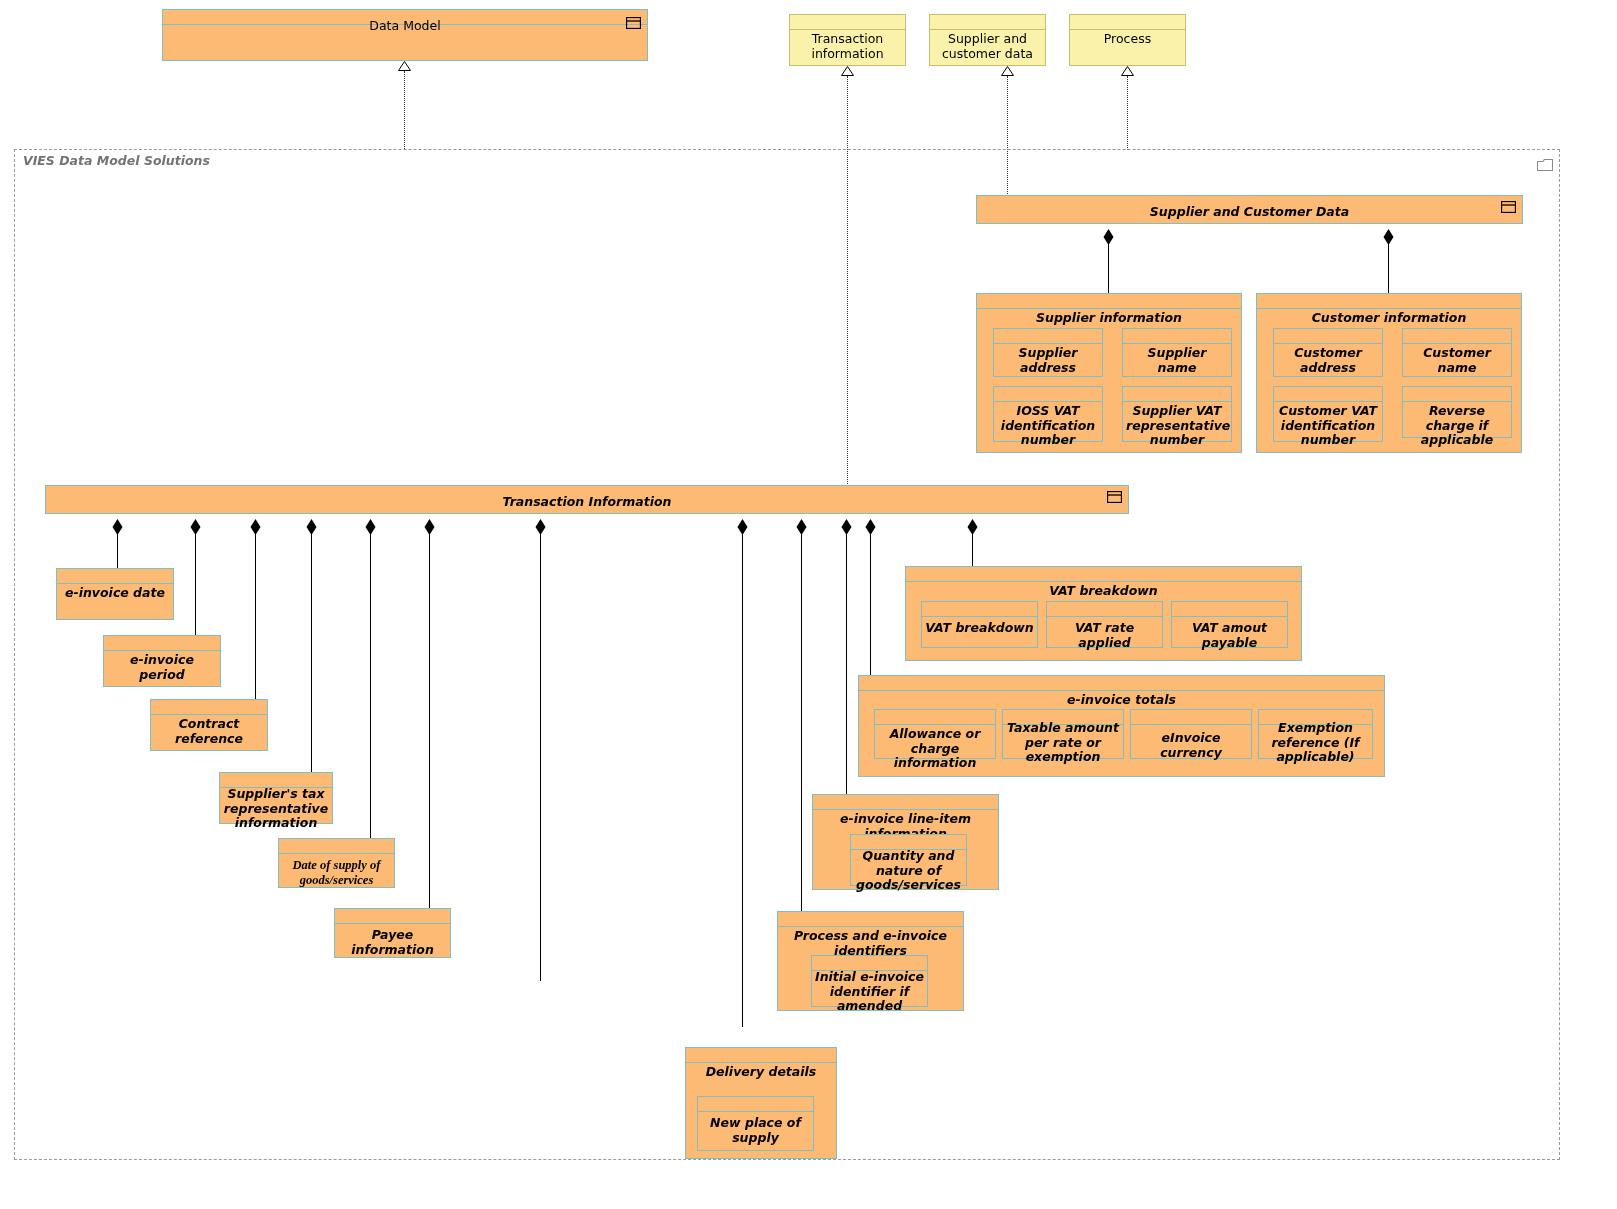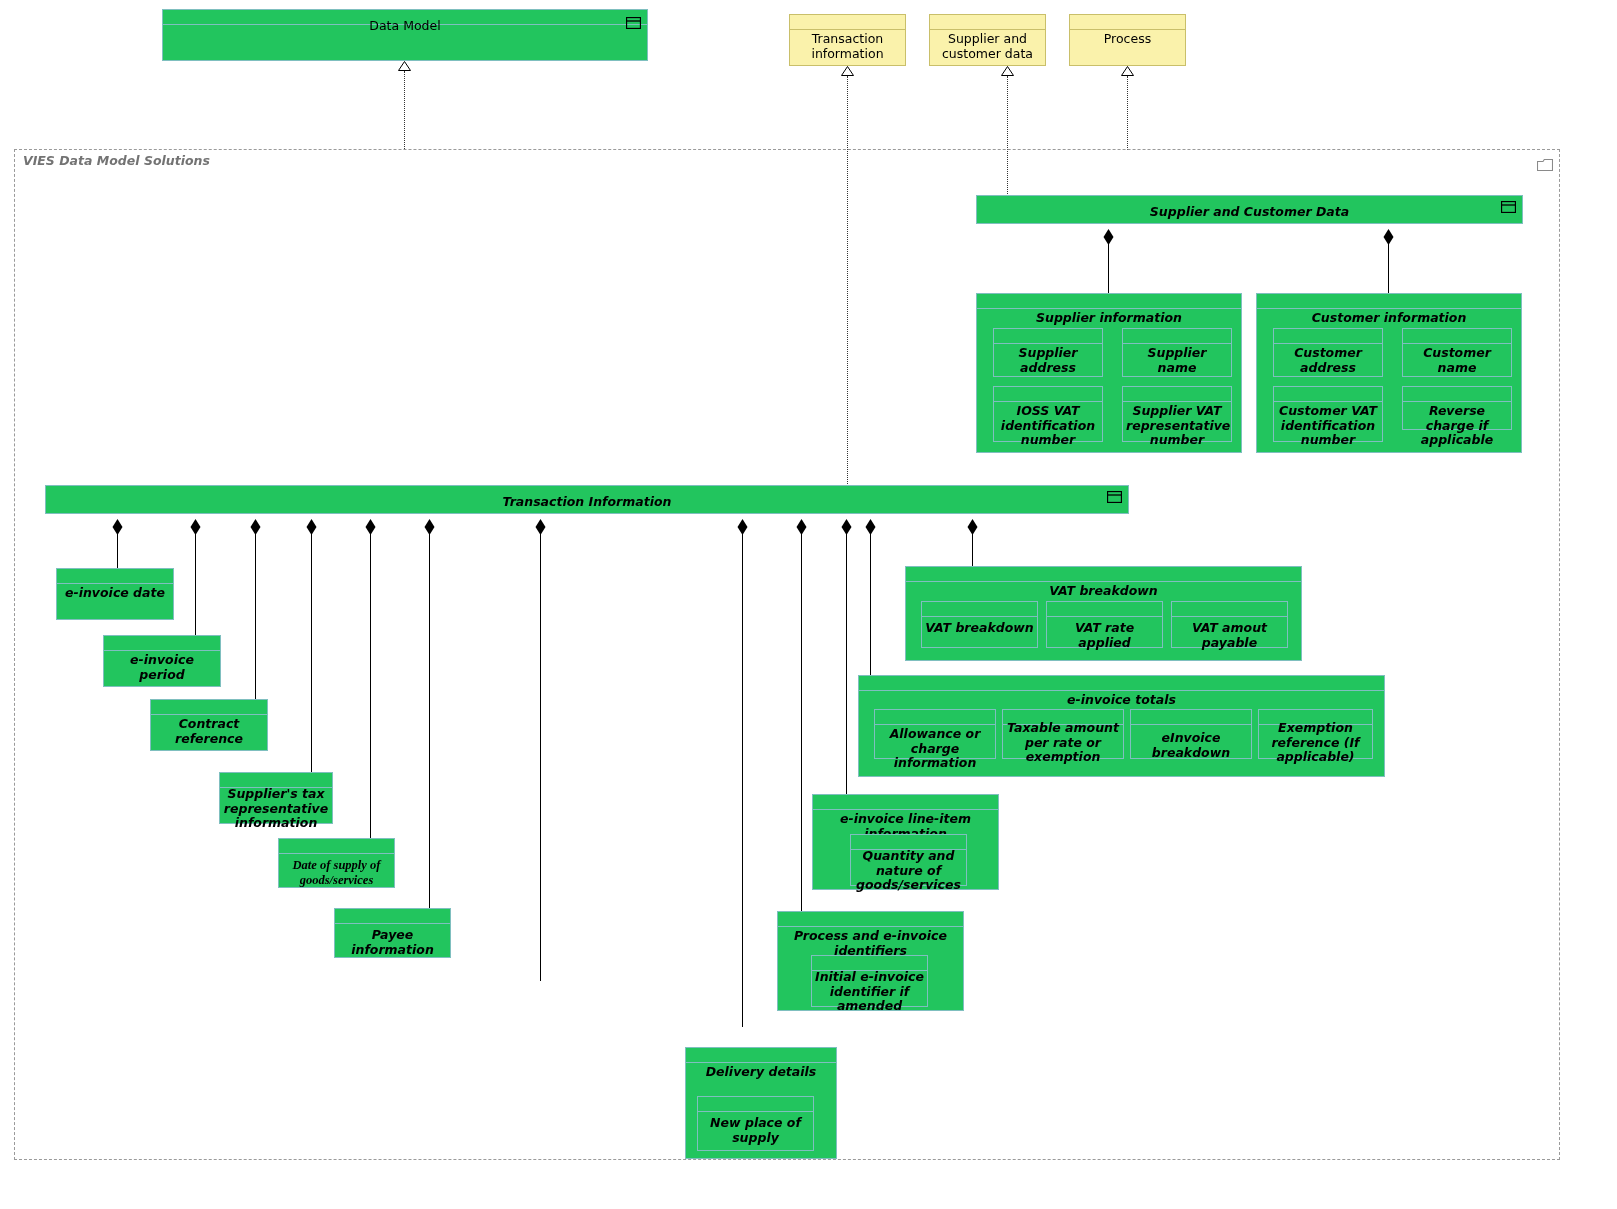--- a/index.html
+++ b/index.html
@@ -9,21 +9,21 @@
     width:1617px;
     height:1209px;
     background:#ffffff;
     overflow:hidden;
   }
 
   
   .el {
     position:absolute;
     box-sizing:border-box;
-    background:#22c55e;
+    background:#fdba74;
     border:1px solid #7fbfbf;
   }
   .el > .strip {
     position:absolute;
     left:0; right:0; top:0;
     height:14px;
     border-bottom:1px solid #7fbfbf;
     pointer-events:none;
   }
   .el > .lbl {
@@ -223,21 +223,21 @@
       <div class="lbl">Customer address</div>
     </div>
     <div class="el" style="left:145px; top:34px; width:110px; height:49px;">
       <div class="strip"></div>
       <div class="lbl">Customer name</div>
     </div>
     <div class="el" style="left:16px; top:92px; width:110px; height:56px;">
       <div class="strip"></div>
       <div class="lbl">Customer VAT identification number</div>
     </div>
-    <div class="el" style="left:145px; top:92px; width:110px; height:44px;">
+    <div class="el" style="left:145px; top:92px; width:110px; height:52px;">
       <div class="strip"></div>
       <div class="lbl">Reverse charge if applicable</div>
     </div>
   </div>
 
   <div class="el bar" style="left:45px; top:485px; width:1084px; height:29px;">
     <div class="lbl" style="top:6px;">Transaction Information</div>
     <span class="icon-obj" style="top:5px;">
       <svg viewBox="0 0 15 12" width="15" height="12">
         <rect x="0.5" y="0.5" width="14" height="11" fill="none" stroke="#000" stroke-width="1.3"></rect>
@@ -373,21 +373,21 @@
     <div class="el" style="left:15px; top:33px; width:122px; height:50px;">
       <div class="strip"></div>
       <div class="lbl" style="top:14px;">Allowance or charge information</div>
     </div>
     <div class="el" style="left:143px; top:33px; width:122px; height:50px;">
       <div class="strip"></div>
       <div class="lbl" style="top:8px;">Taxable amount per rate or exemption</div>
     </div>
     <div class="el" style="left:271px; top:33px; width:122px; height:50px;">
       <div class="strip"></div>
-      <div class="lbl" style="top:18px;">eInvoice breakdown</div>
+      <div class="lbl" style="top:18px;">eInvoice currency</div>
     </div>
     <div class="el" style="left:399px; top:33px; width:115px; height:50px;">
       <div class="strip"></div>
       <div class="lbl" style="top:8px;">Exemption reference (If applicable)</div>
     </div>
   </div>
 
   <div class="el" style="left:812px; top:794px; width:187px; height:96px;">
     <div class="strip"></div>
     <div class="lbl">e-invoice line-item information</div>

